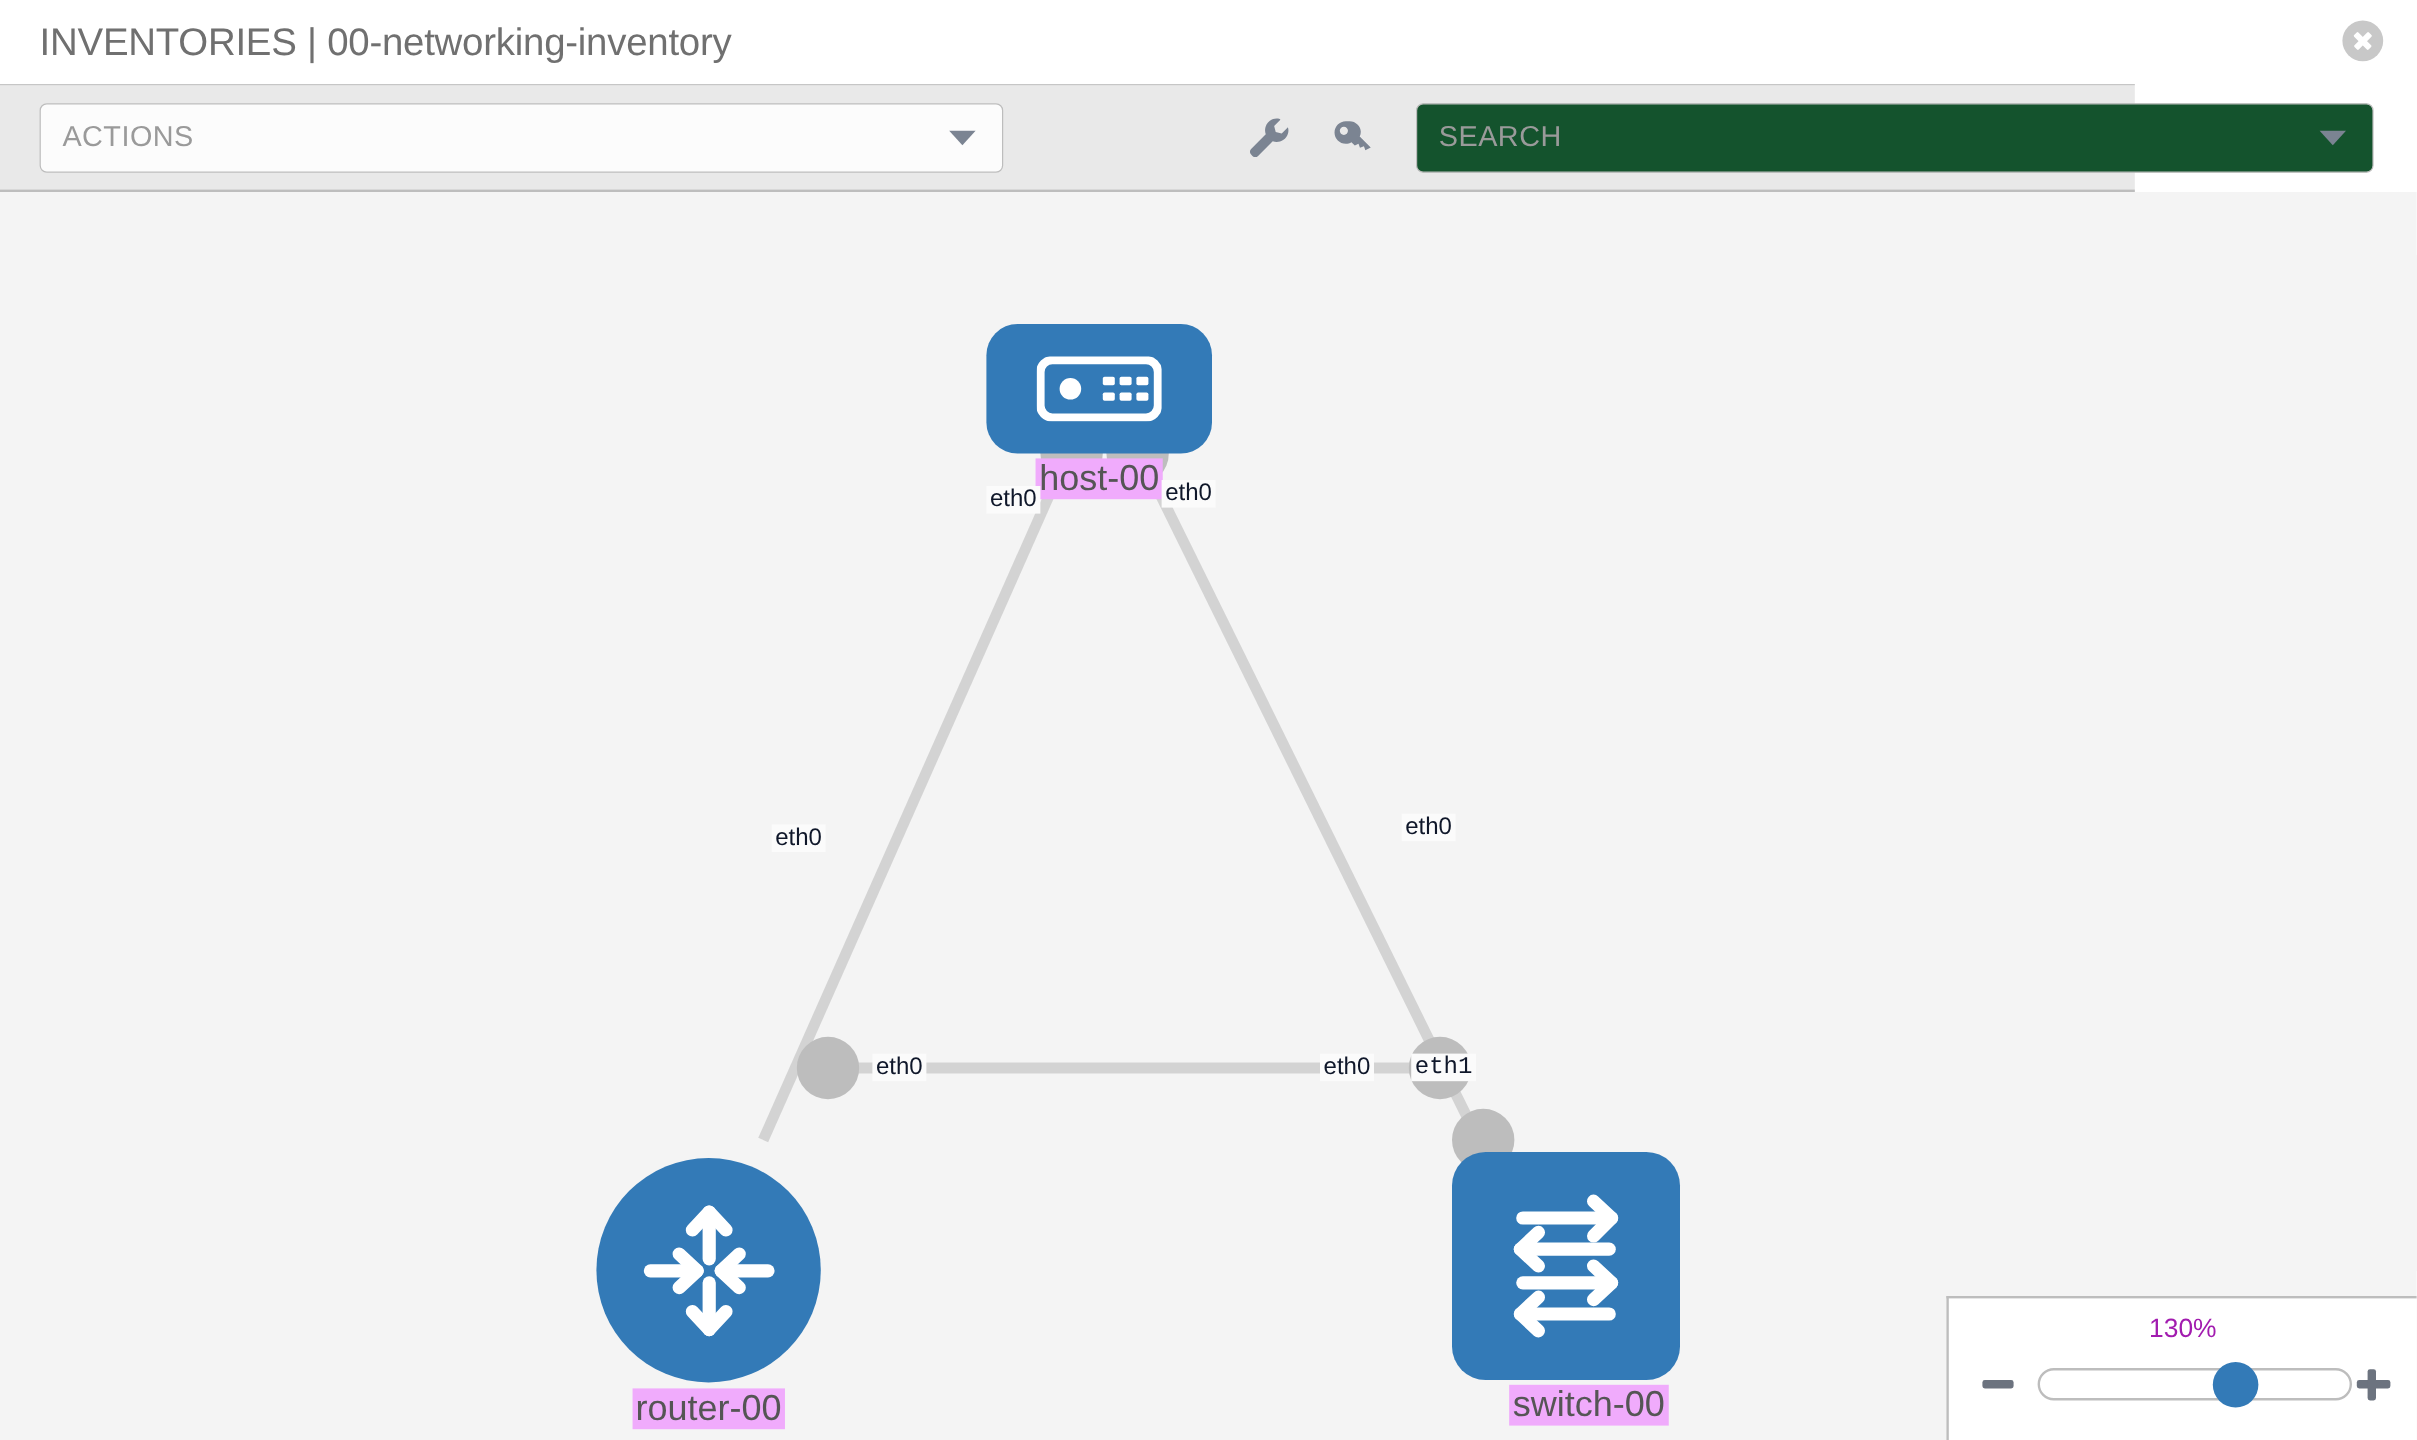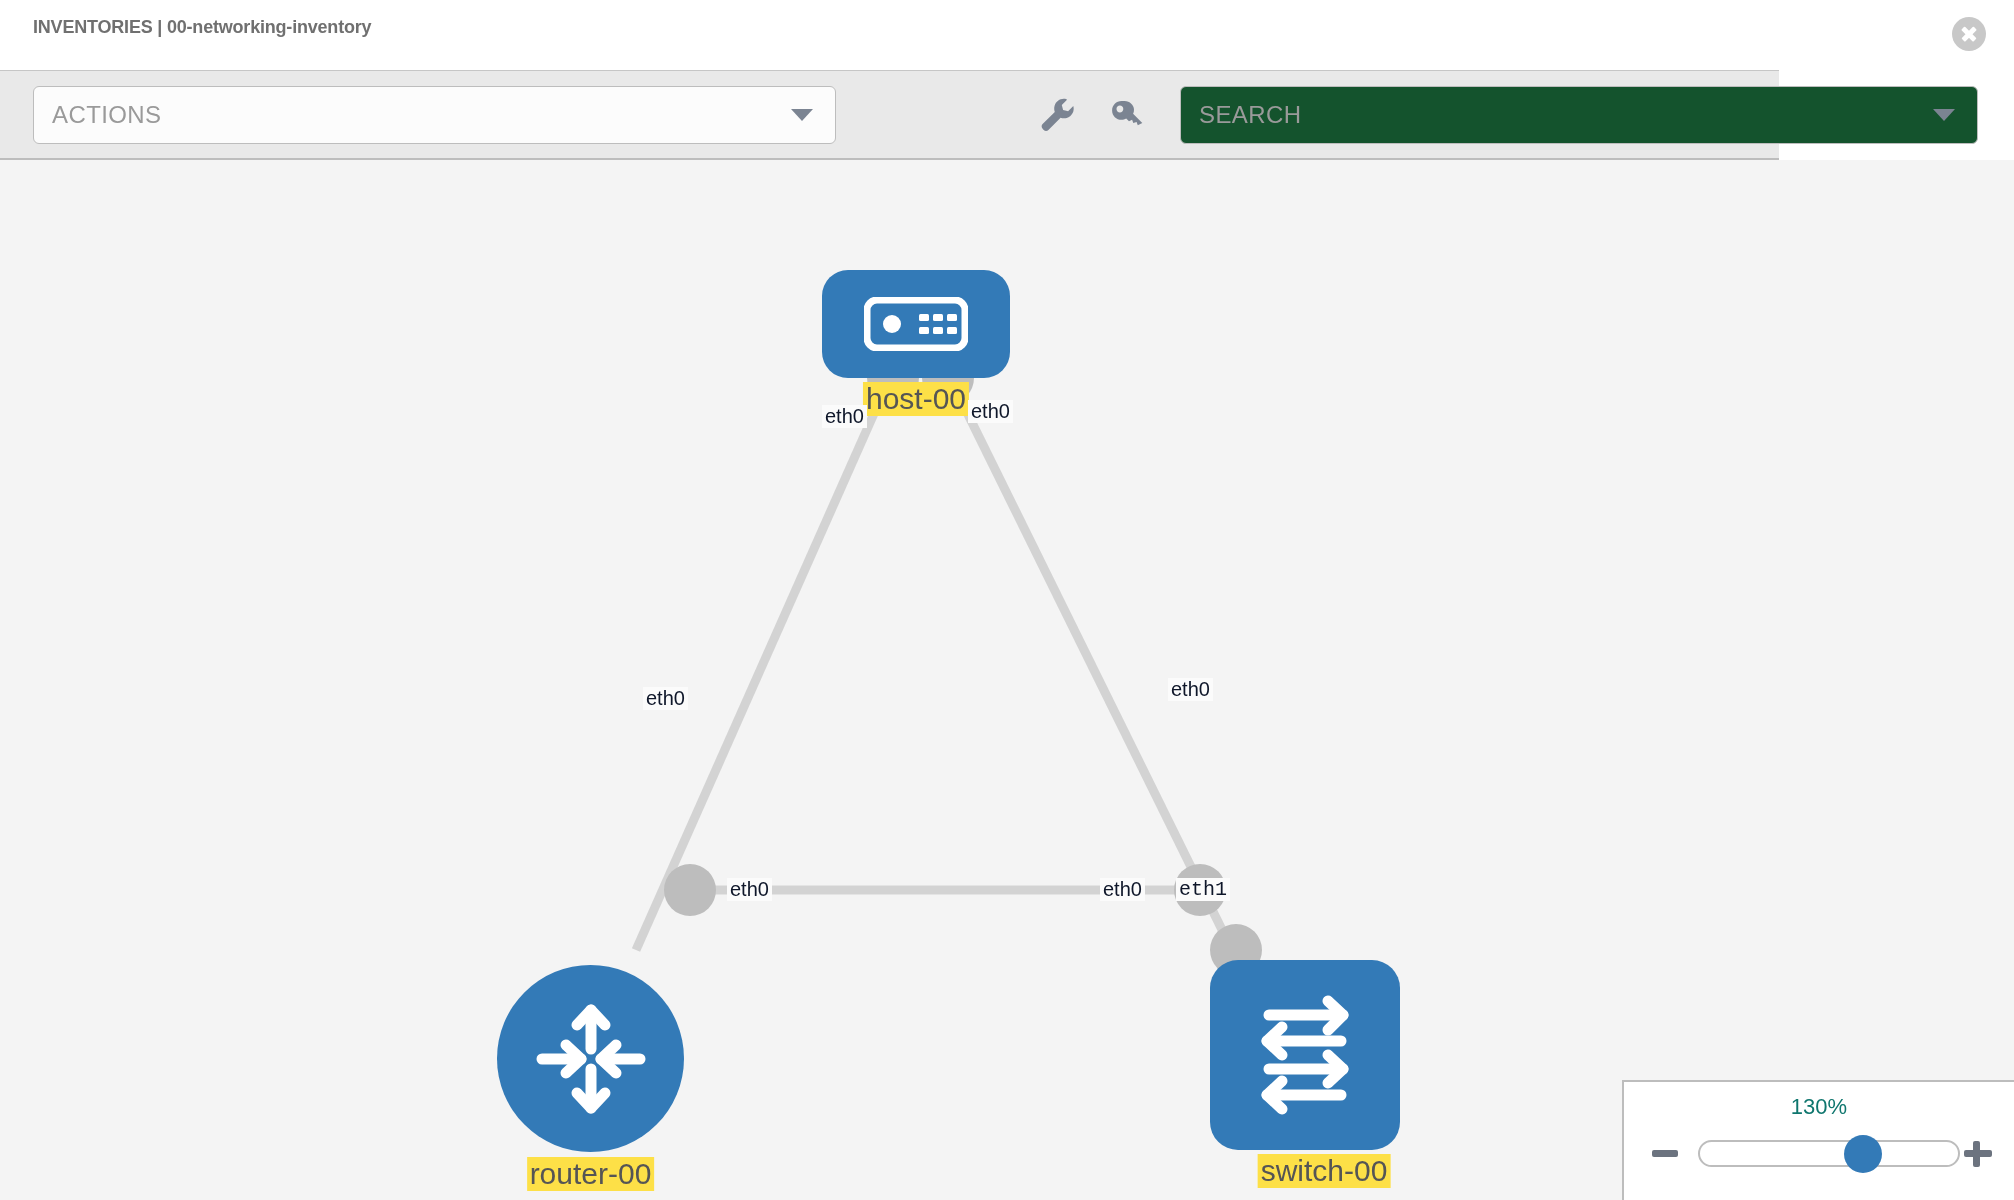--- a/index.html
+++ b/index.html
@@ -25,22 +25,22 @@
     left: 0; top: 0;
     width: 2014px;
     height: 70px;
     background: #ffffff;
   }
 
   .header-title {
     position: absolute;
     left: 33px;
     top: 17px;
-    font-size: 18px;
-    font-weight: bold;
+    font-size: 32px;
+    font-weight: normal;
     color: #707070;
     letter-spacing: -0.2px;
     white-space: nowrap;
   }
 
   .close-btn {
     position: absolute;
     right: 28px;
     top: 17px;
     width: 34px;
@@ -181,21 +181,21 @@
 
   .node-shape svg { display: block; }
 
   .node-label {
     position: absolute;
     left: 50%;
     transform: translateX(-50%);
     white-space: nowrap;
     font-size: 30px;
     color: #555555;
-    background: #fde047;
+    background: #f0abfc;
     padding: 0 3px;
   }
 
   .edge-label {
     position: absolute;
     font-size: 20px;
     color: #0f172a;
     background: #fbfbfb;
     padding: 0 3px;
     white-space: nowrap;
@@ -213,21 +213,21 @@
     border-left: 2px solid #bdbdbd;
   }
 
   .zoom-value {
     position: absolute;
     top: 12px;
     left: 0;
     width: 100%;
     text-align: center;
     font-size: 22px;
-    color: #0f766e;
+    color: #a21caf;
   }
 
   .zoom-minus, .zoom-plus {
     position: absolute;
     top: 56px;
     width: 32px;
     height: 32px;
     cursor: pointer;
   }
   .zoom-minus { left: 26px; }

